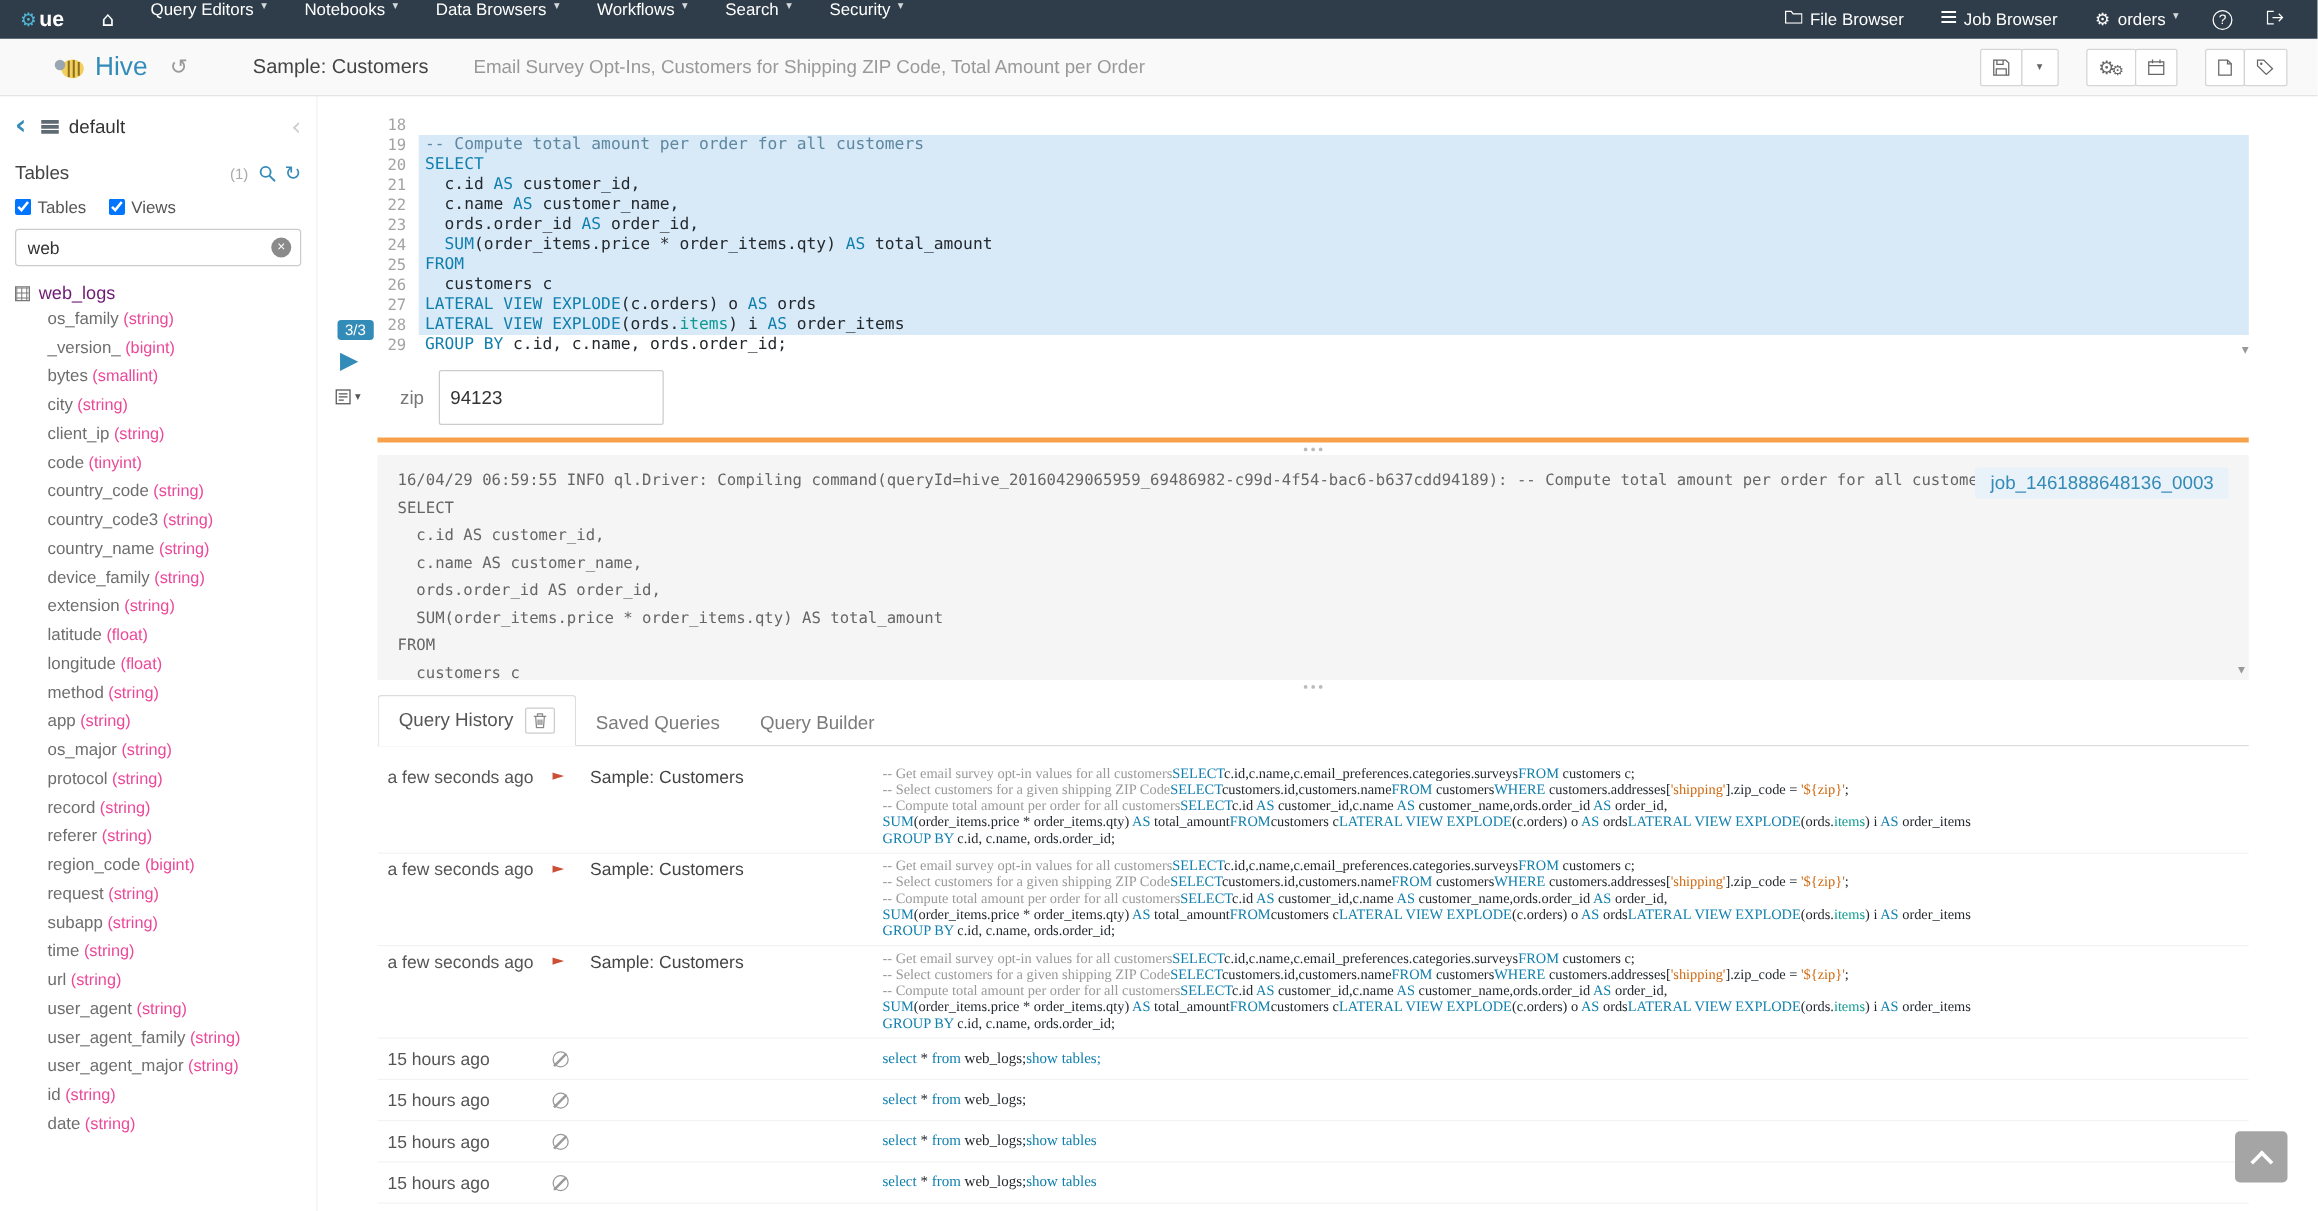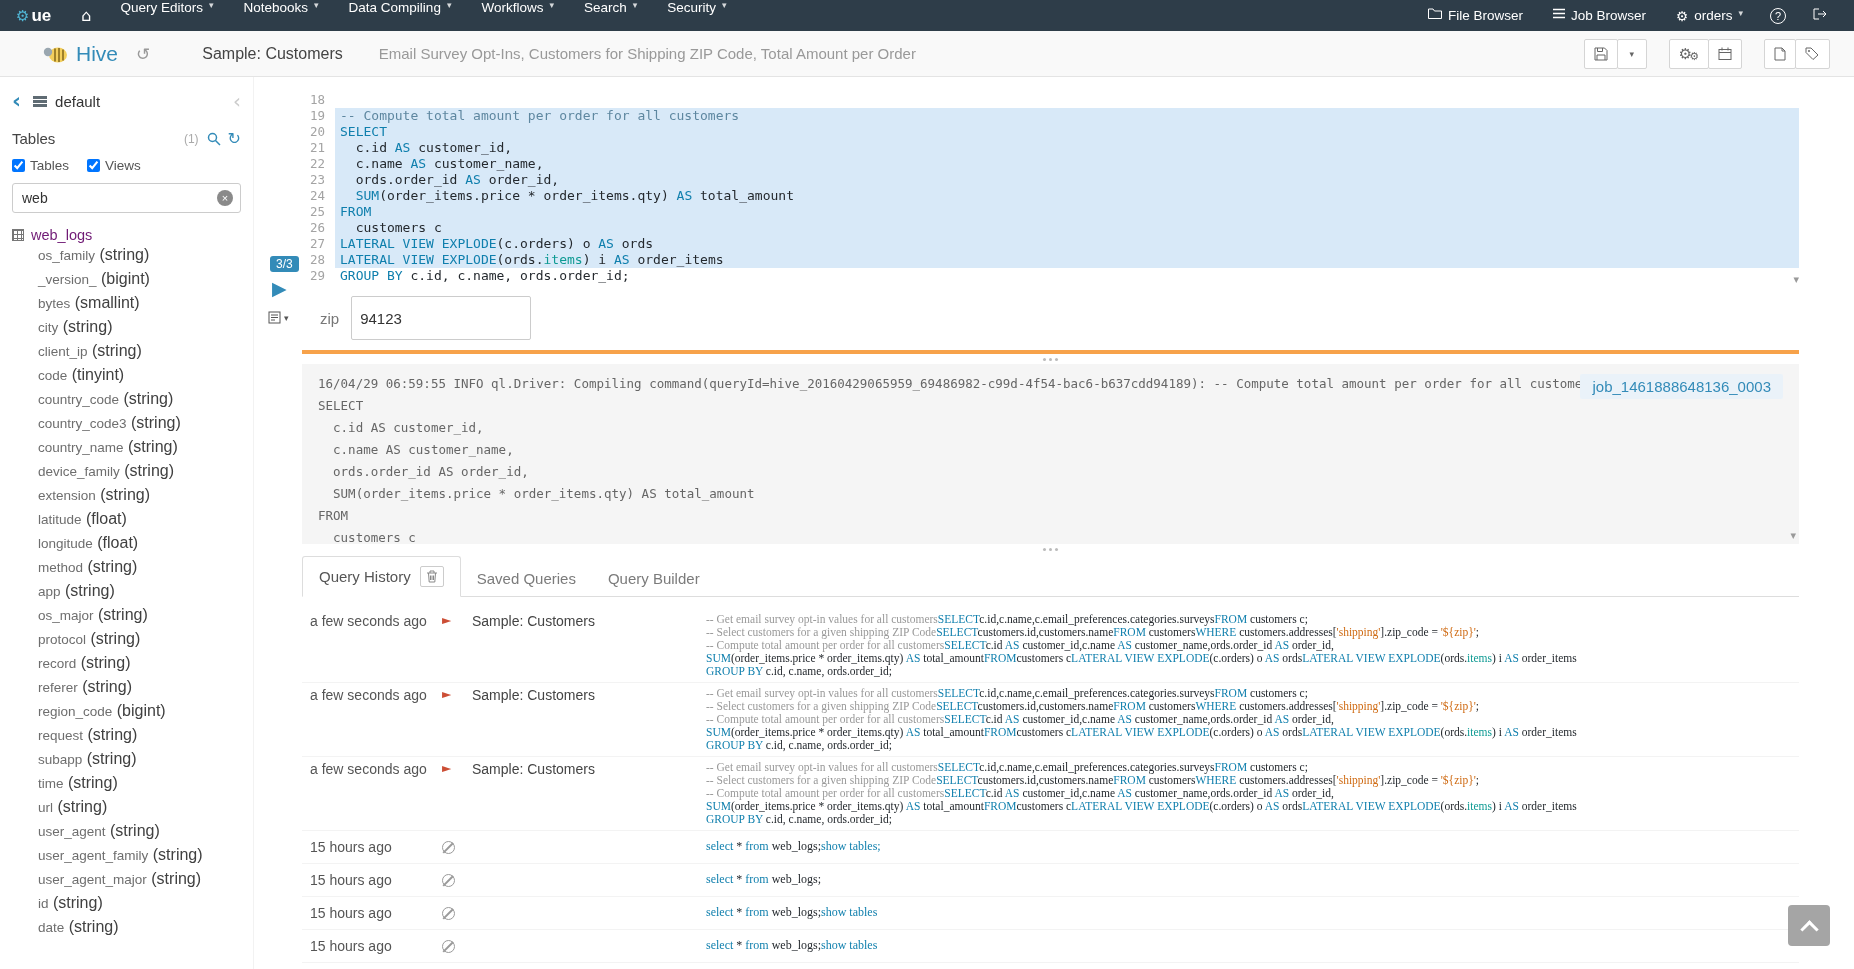--- a/index.html
+++ b/index.html
@@ -42,21 +42,21 @@
 .search-svg{margin-left:8px;cursor:pointer;display:flex}
 .refresh-glyph{color:#338bb8;margin-left:7px;font-size:16px;cursor:pointer}
 .filter-row{display:flex;gap:18px;margin-top:10px;font-size:13.5px;color:#555;align-items:center}
 .filter-row label{display:flex;gap:5px;align-items:center;cursor:pointer}
 .search-wrap{position:relative;margin-top:10px}
 .search-wrap input{width:100%;height:30px;border:1px solid #ccc;border-radius:3px;padding:0 28px 0 9px;font-size:14px;color:#333;font-family:inherit}
 .clear-btn{position:absolute;right:8px;top:7px;width:16px;height:16px;background:#8a8a8a;color:#fff;border-radius:50%;font-size:11px;line-height:1;display:flex;align-items:center;justify-content:center;cursor:pointer}
 .table-row{display:flex;align-items:center;gap:7px;margin-top:14px;font-size:14.5px;color:#701a75;cursor:pointer}
 .table-grid-icon{width:12px;height:12px;border:1px solid #777;background-image:linear-gradient(to right,#777 1px,transparent 1px),linear-gradient(to bottom,#777 1px,transparent 1px);background-size:4px 4px}
 .col-item{padding-left:26px;font-size:13.5px;line-height:23px;color:#6e6e6e;white-space:nowrap;cursor:pointer}
-.col-type{color:#404040;font-size:16px}
+.col-type{color:#ec4899;font-size:13px}
 
 .main{position:absolute;top:77px;left:254px;right:0;bottom:0}
 .main-col{margin-left:48px;width:1497px}
 .editor{margin-top:15px;position:relative}
 .ed-line{display:flex;line-height:16px;font-family:"DejaVu Sans Mono",monospace;font-size:13px;white-space:pre}
 .ed-gutter{width:33px;text-align:right;padding-right:10px;color:#a3a3a3;font-size:12.5px;flex:none}
 .ed-code{flex:1;padding-left:5px;min-height:16px}
 .ed-code.sel{background:#d8e9f8}
 .ed-scroll{position:absolute;right:0;bottom:-2px;color:#999;font-size:11px;cursor:pointer}
 .stmt-badge{position:absolute;left:16px;top:179px;background:#338bb8;color:#fff;font-size:12px;padding:1px 6px;border-radius:3px}
@@ -110,21 +110,21 @@
   <div class="nav-menus" id="nav-menus">
       <div class="nav-item">
         <span>Query Editors</span>
         <span class="caret glyph">▾</span>
       </div>
       <div class="nav-item">
         <span>Notebooks</span>
         <span class="caret glyph">▾</span>
       </div>
       <div class="nav-item">
-        <span>Data Compiling</span>
+        <span>Data Browsers</span>
         <span class="caret glyph">▾</span>
       </div>
       <div class="nav-item">
         <span>Workflows</span>
         <span class="caret glyph">▾</span>
       </div>
       <div class="nav-item">
         <span>Search</span>
         <span class="caret glyph">▾</span>
       </div>

